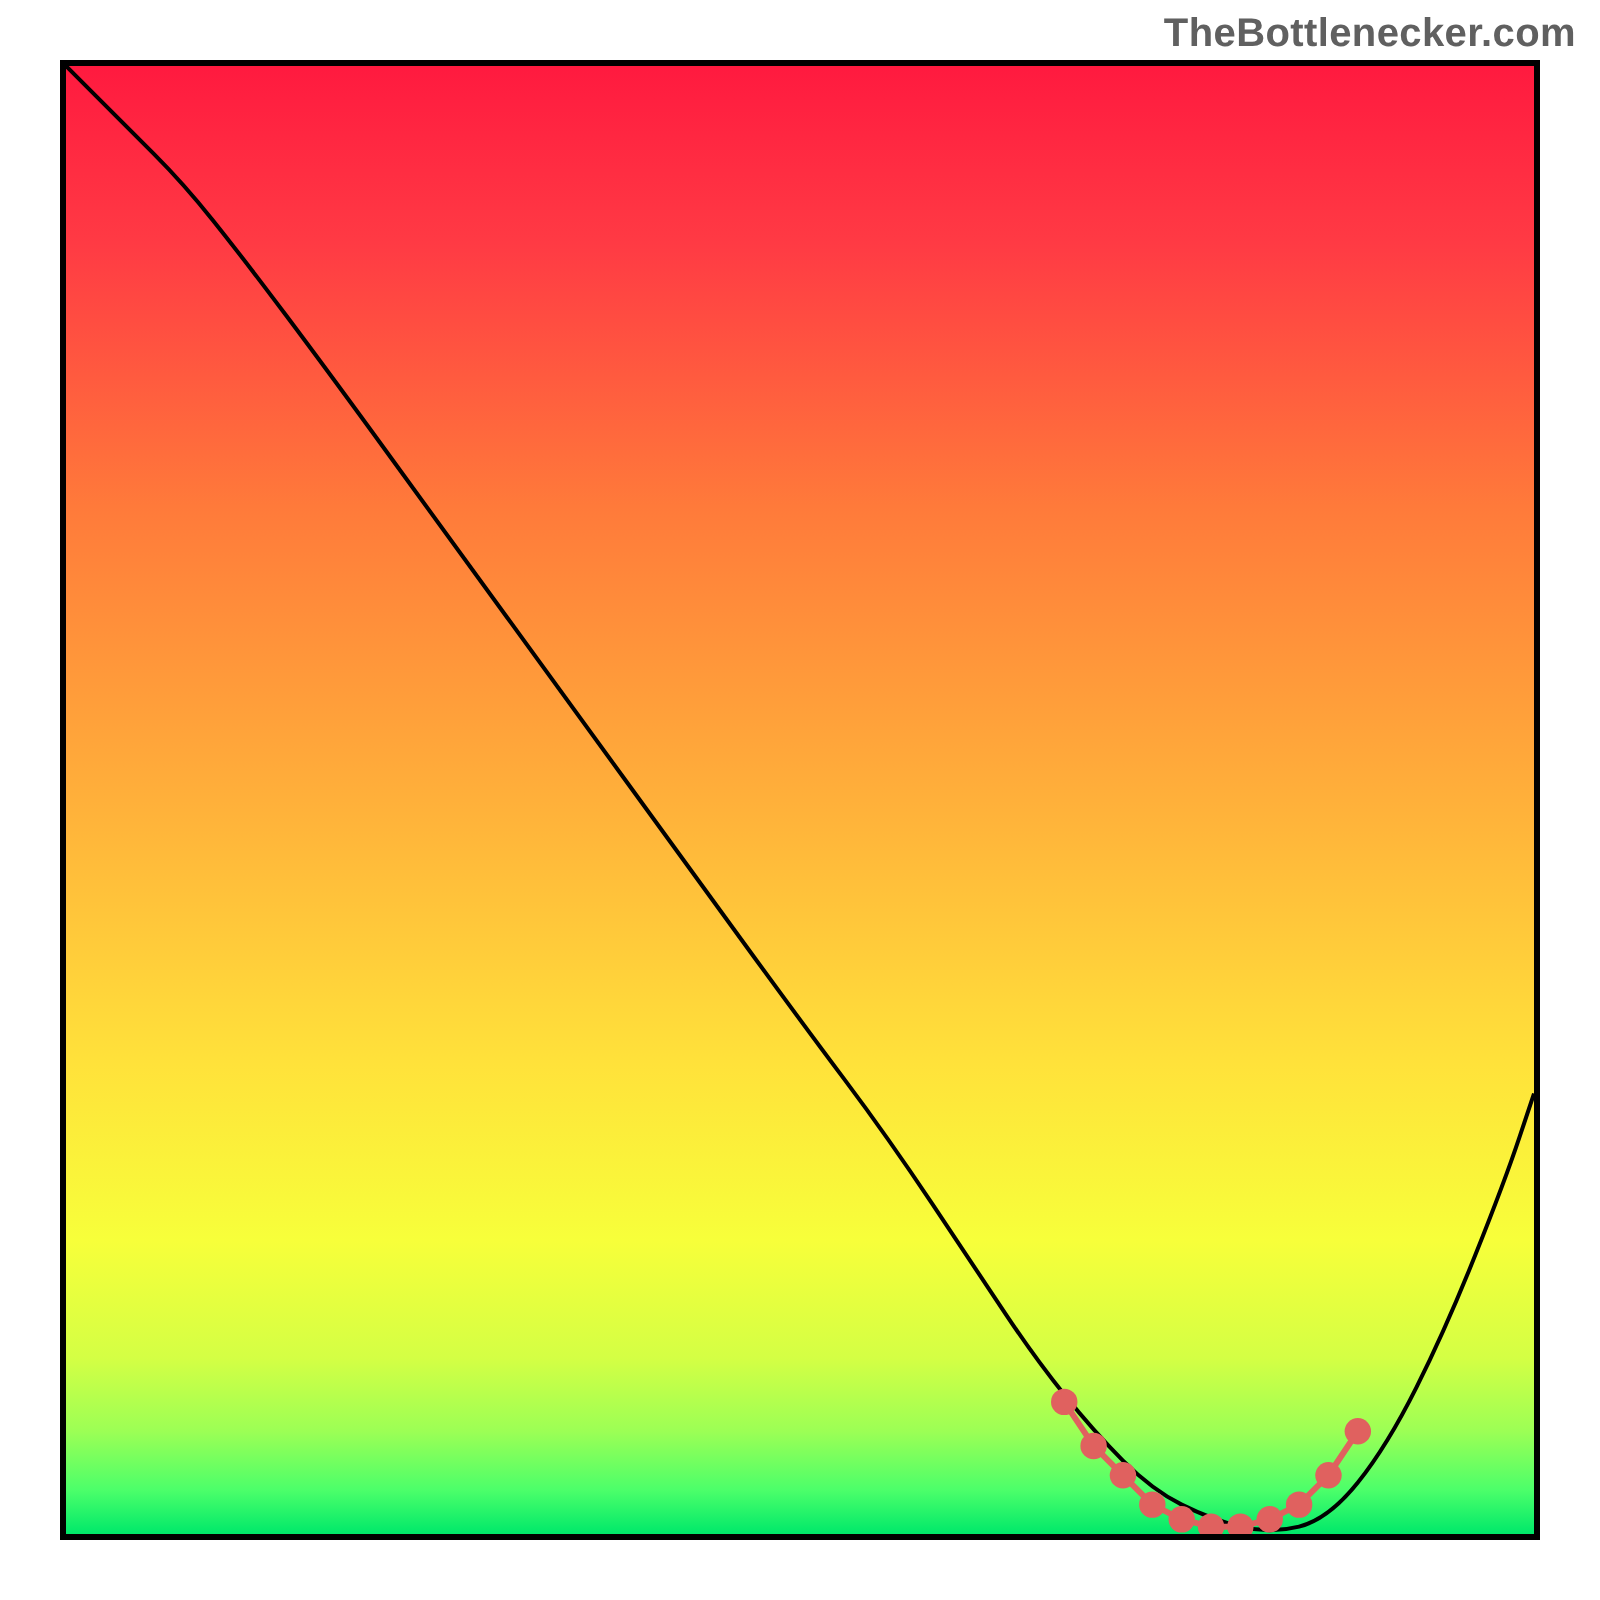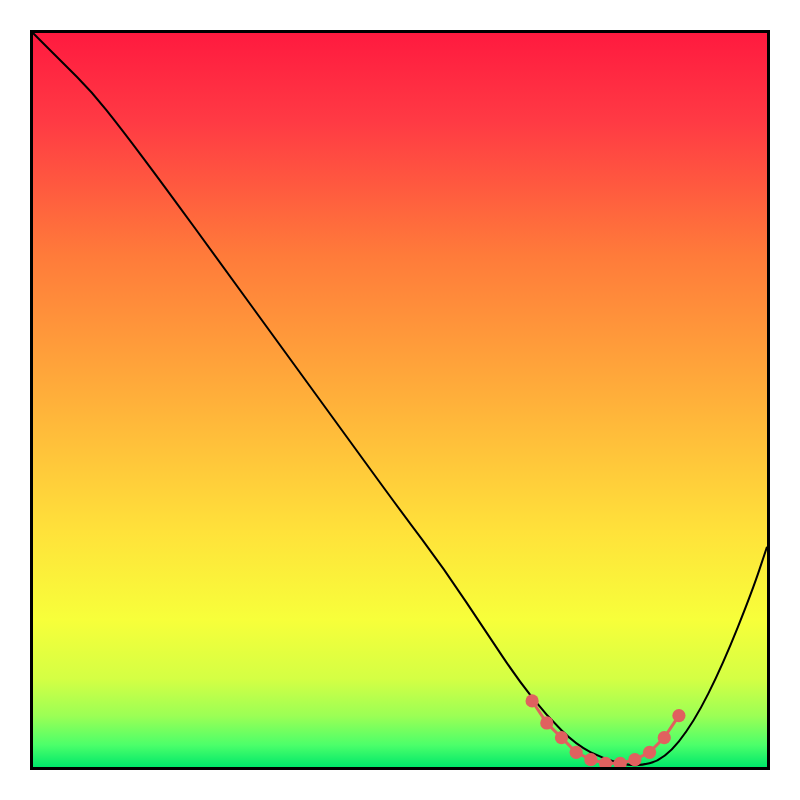--- a/index.html
+++ b/index.html
@@ -47,20 +47,21 @@
     left: 0;
     top: 0;
     width: 100%;
     height: 100%;
   }
 </style>
 </head>
 <body>
 
 <div class="canvas">
+  <div class="watermark">TheBottlenecker.com</div>
 
   <div class="plot-area">
     <svg class="gradient-bg" viewBox="0 0 100 100" preserveAspectRatio="none">
       <defs>
         <linearGradient id="bg-grad" x1="0" y1="0" x2="0" y2="1">
             <stop offset="0%" stop-color="#ff1a3f"></stop>
             <stop offset="12%" stop-color="#ff3a44"></stop>
             <stop offset="30%" stop-color="#ff7a3a"></stop>
             <stop offset="50%" stop-color="#ffb03a"></stop>
             <stop offset="68%" stop-color="#ffe23a"></stop>

